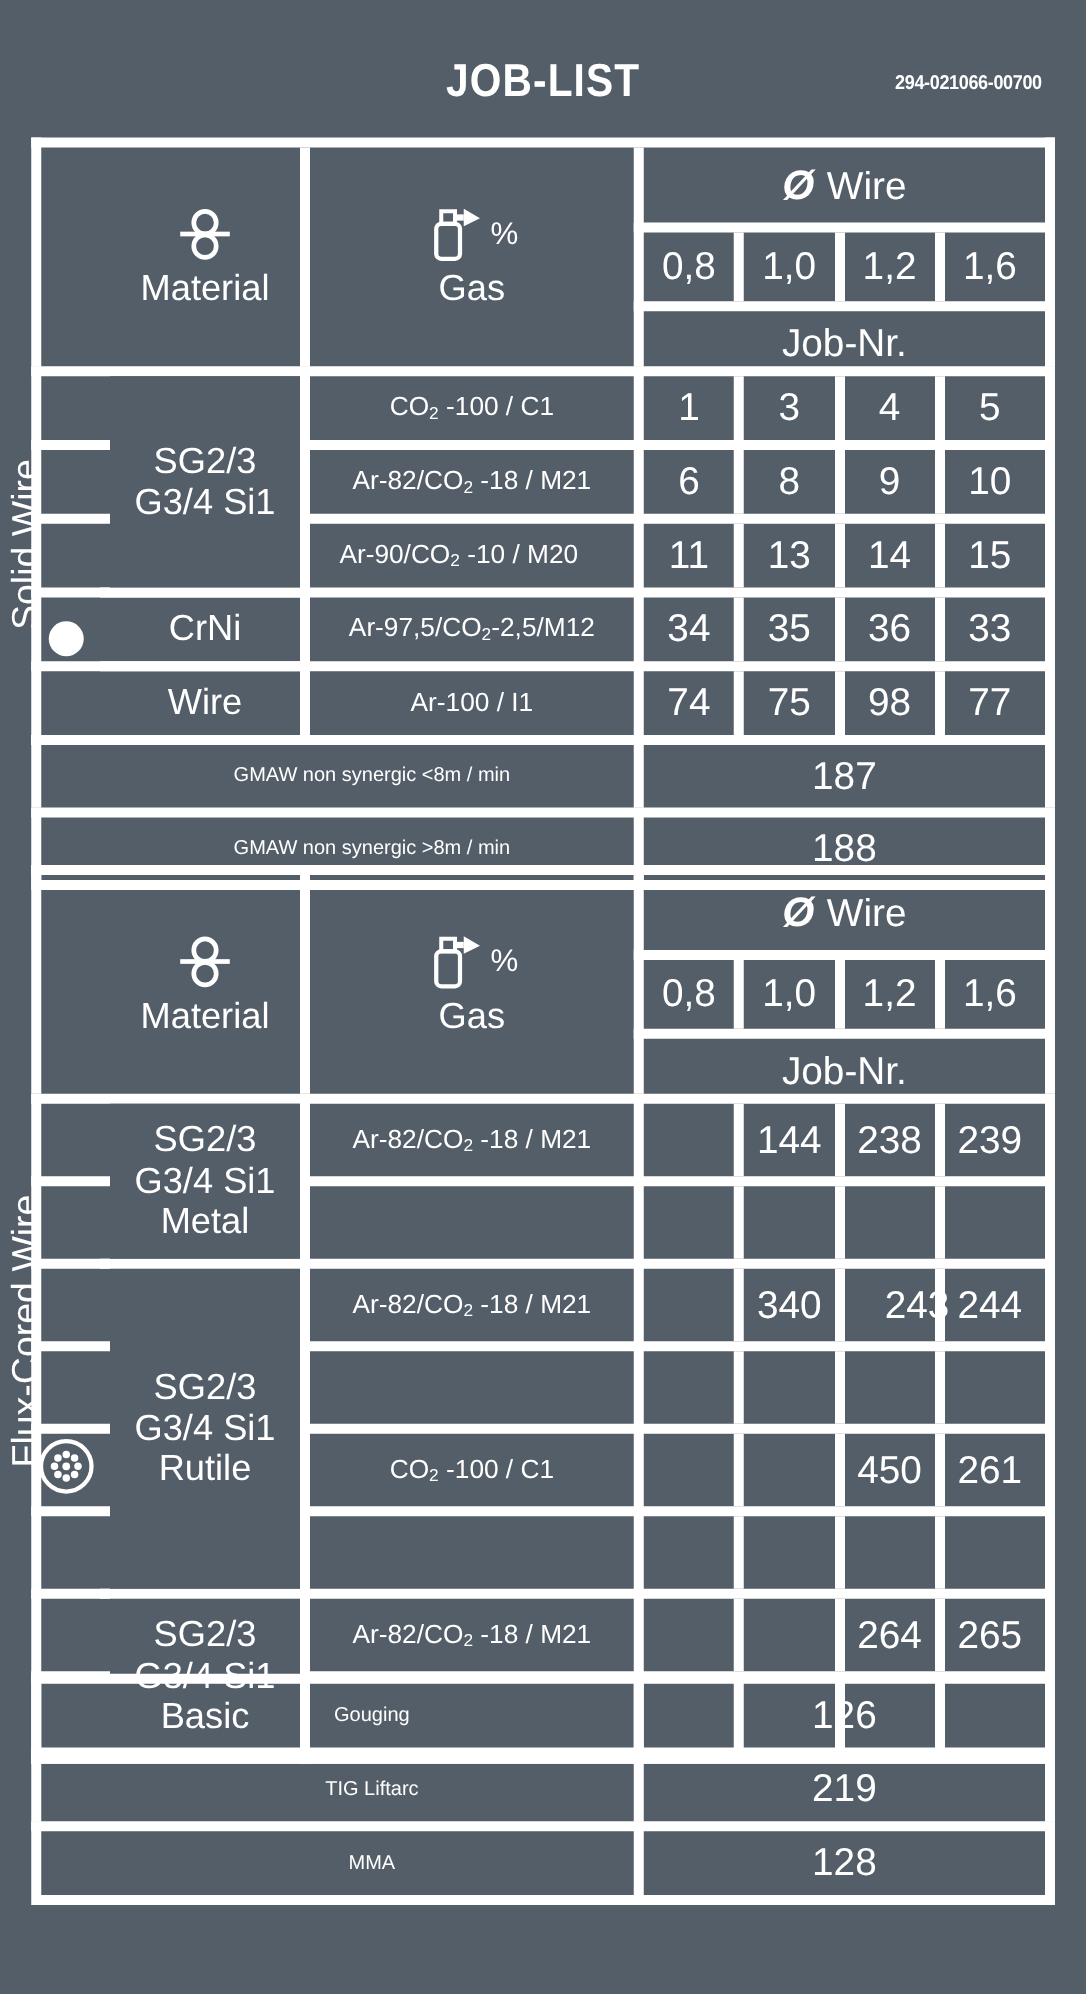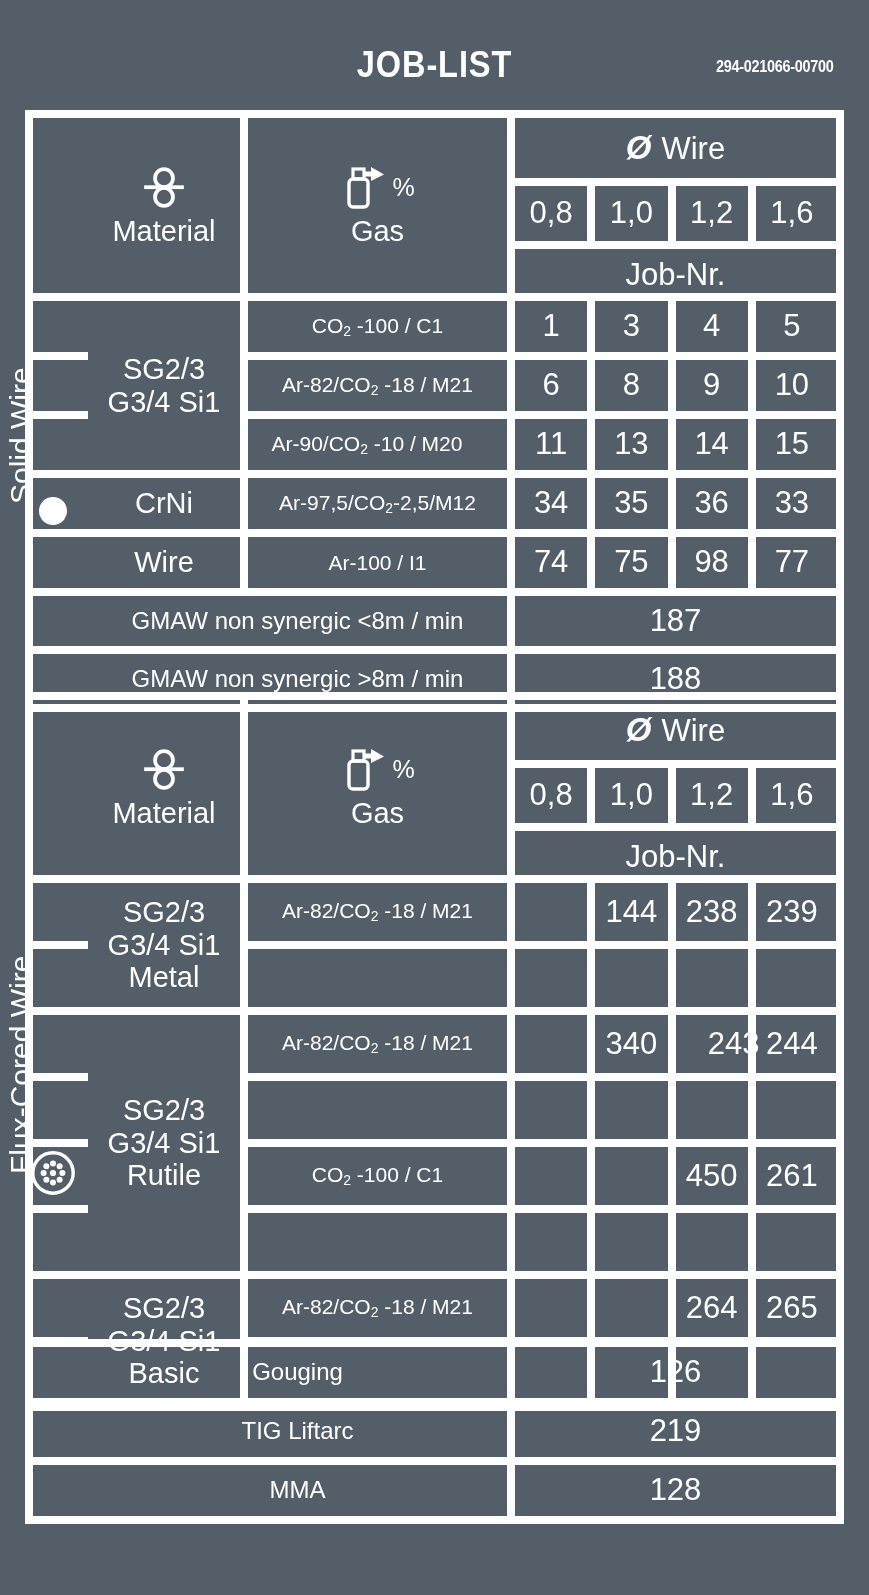--- a/index.html
+++ b/index.html
@@ -31,21 +31,21 @@
   .vline{position:absolute;background:#ffffff;width:8px;}
 
   
   .cell{
     position:absolute;
     display:flex;align-items:center;justify-content:center;
     text-align:center;line-height:1.12;
     box-sizing:border-box;
   }
   .cell.t-lg{font-size:29px;}
-  .cell.t-md{font-size:24px;}
+  .cell.t-md{font-size:16px;}
   .cell.t-sm{font-size:21px;}
   .cell.t-hdr{font-size:31px;}
   .cell.t-num{font-size:31px;}
 
   sub{font-size:.66em;vertical-align:-0.22em;}
 
   
   .sidelabel{
     position:absolute;
     font-size:30px;

